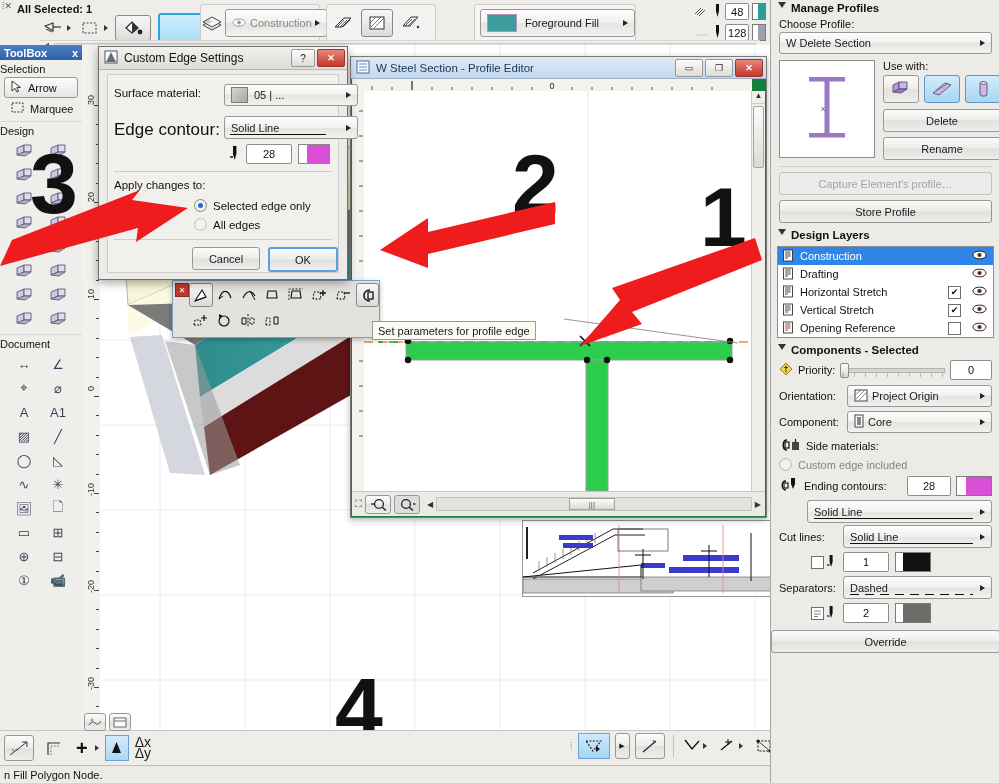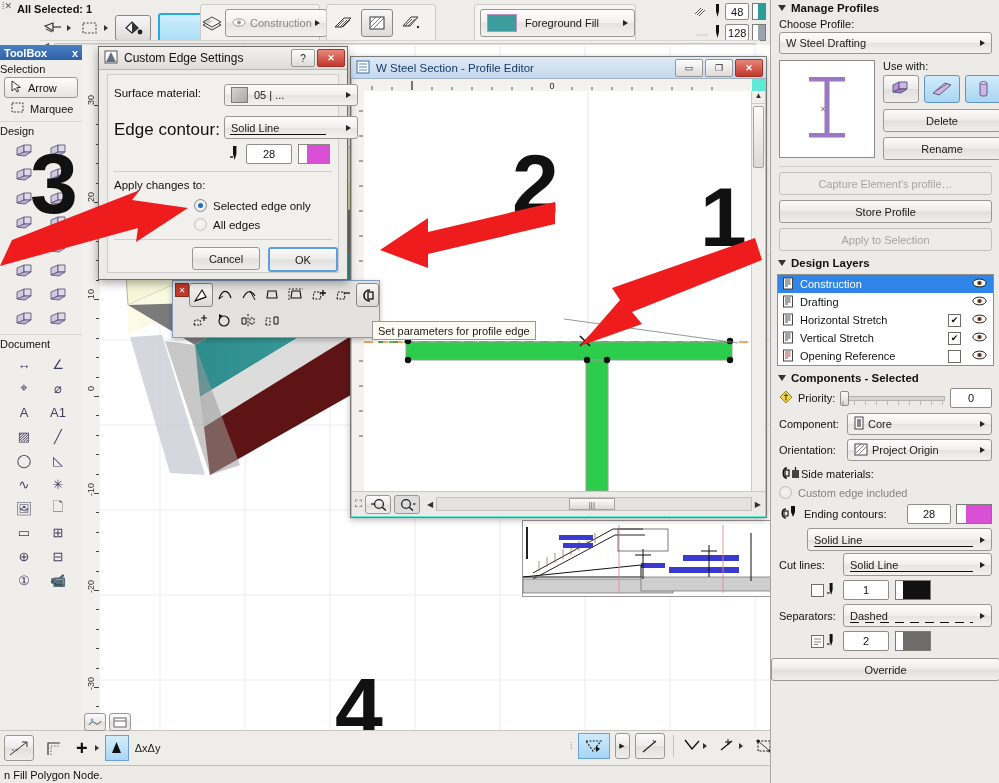--- a/index.html
+++ b/index.html
@@ -24,21 +24,21 @@
     padding:0 16px 0 6px;font-size:11px;color:#1a1a1a;cursor:default;
   }
   .combo:after{
     content:"";position:absolute;right:6px;top:50%;margin-top:-3px;
     border-left:5px solid #222;border-top:3.5px solid transparent;border-bottom:3.5px solid transparent;
   }
   .field{
     background:#fff;border:1px solid #8f8d8a;border-radius:2px;
     display:flex;align-items:center;justify-content:center;font-size:11px;
   }
-  .sect-header{font-weight:bold;font-size:11.5px;color:#111;display:flex;align-items:center;gap:5px;}
+  .sect-header{font-weight:bold;font-size:11.5px;color:#111;display:flex;align-items:flex-start;gap:5px;}
   .tri{width:0;height:0;border-left:5px solid #333;border-top:4px solid transparent;border-bottom:4px solid transparent;}
   .tri.down{border-left:4.5px solid transparent;border-right:4.5px solid transparent;border-top:6px solid #333;border-bottom:0;}
   .radio{width:11px;height:11px;border-radius:50%;border:1px solid #8a8884;background:radial-gradient(#fff,#e4e2df);
          display:inline-flex;align-items:center;justify-content:center;flex:none;}
   .radio.on:after{content:"";width:5px;height:5px;border-radius:50%;background:#1a6fcf;}
   .radio.off2{opacity:.45;}
   .chk{width:11px;height:11px;border:1px solid #6f6d6a;background:#fff;display:inline-flex;align-items:center;justify-content:center;flex:none;}
   .chk.on:after{content:"✔";font-size:9px;line-height:9px;color:#111;}
   .sep{height:1px;background:#cfcdca;}
   .swatch{border:1px solid #7d7b78;}
@@ -56,21 +56,21 @@
   .tbx-row{display:flex;justify-content:center;gap:8px;padding:1px 0;}
   .tbx-i{width:26px;height:22px;display:flex;align-items:center;justify-content:center;font-size:14px;color:#5b5b77;}
   .tbx-btn{margin:0 4px;height:19px;border:1px solid #9a9894;border-radius:3px;
            background:linear-gradient(#fcfcfc,#e7e5e2);display:flex;align-items:center;gap:6px;padding-left:6px;font-size:11px;}
   
   #vruler{left:82px;top:45px;width:18px;height:700px;background:#f3f1ee;border-right:1px solid #c9c7c4;}
   .rtick{position:absolute;right:1px;width:5px;height:1px;background:#444;}
   .rlbl{position:absolute;font-size:9px;color:#333;transform:rotate(-90deg);transform-origin:right top;white-space:nowrap;right:14px;}
   #canvas{left:100px;top:45px;width:670px;height:700px;background:#fff;overflow:hidden;}
   
-  #pew{left:350px;top:56px;width:415px;height:460px;background:#5eead4;border:1px solid #7d7b78;
+  #pew{left:350px;top:56px;width:415px;height:460px;background:#15803d;border:1px solid #7d7b78;
        box-shadow:0 2px 6px rgba(0,0,0,.3);}
   #pew-title{height:21px;background:linear-gradient(#dfeaf6,#c6d8ee);border-bottom:1px solid #9fb2c8;
              display:flex;align-items:center;padding-left:5px;gap:6px;font-size:11.5px;color:#173b63;}
   .wbtn{width:26px;height:16px;border:1px solid #9a9894;border-radius:2px;display:flex;align-items:center;justify-content:center;
         background:linear-gradient(#fdfdfd,#dedcd9);font-size:9px;color:#222;}
   .wbtn.close{background:linear-gradient(#e9867a,#c0392b);border-color:#a03227;color:#fff;font-weight:bold;}
   
   #pet{left:172px;top:280px;width:206px;height:56px;background:#e4e2df;border:1px solid #7f9ec0;
        box-shadow:0 2px 5px rgba(0,0,0,.25);}
   .pet-i{width:22px;height:22px;display:flex;align-items:center;justify-content:center;font-size:13px;color:#222;}
@@ -845,21 +845,21 @@
           <path d="M6 15 L6 6 L15 6" fill="none" stroke="#555" stroke-width=".8" stroke-dasharray="1.6 1.4"></path>
         </svg>
     </span>
     <span style="font-size:20px;color:#111;font-weight:bold">+</span>
     <span class="mini-arrow"></span>
     <span style="width:22px;height:24px;border:1px solid #6f9fd8;background:linear-gradient(#d5ecfb,#a9d8f4);display:flex;align-items:center;justify-content:center">
       <svg width="13" height="16" viewBox="0 0 13 16">
           <path d="M6.5 2 L11 13 L2 13 Z" fill="#111"></path>
         </svg>
     </span>
-    <span style="display:flex;font-size:11px;line-height:11px;color:#222">
+    <span style="display:flex;flex-direction:column;font-size:14px;line-height:11px;color:#222">
       <span>Δx</span>
       <span>Δy</span>
     </span>
   </div>
   <div style="position:absolute;left:570px;top:2px;display:flex;align-items:center;gap:5px">
     <span style="font-size:9px;color:#888">⁞</span>
     <span style="width:30px;height:24px;border:1px solid #6f9fd8;background:linear-gradient(#cfeafb,#a6d6f3);display:flex;align-items:center;justify-content:center">
       <svg width="20" height="16" viewBox="0 0 20 16">
           <path d="M2 3 L17 3 L9 13 Z" fill="none" stroke="#222" stroke-width="1.2" stroke-dasharray="2 1.4"></path>
           <path d="M12 8 L12 14 L16 11 Z" fill="#111"></path>
@@ -909,21 +909,21 @@
 <div id="rpanel" class="abs">
 
   <div class="rsect" style="padding-top:2px">
     <div class="sect-header">
       <span class="tri down"></span>
       <span>Manage Profiles</span>
     </div>
   </div>
   <div class="lbl" style="padding:1px 8px 2px">Choose Profile:</div>
   <div class="combo" style="margin:0 8px;height:20px">
-    <span>W Steel Drafting</span>
+    <span>W Delete Section</span>
   </div>
 
   <div style="display:flex;gap:8px;margin:6px 8px 0">
     <div style="width:96px;height:96px;background:#fff;border:1px solid #8f8d8a;position:relative">
       <svg width="94" height="94">
         <g fill="#9a78c4">
           <rect x="29" y="16" width="36" height="4.5"></rect>
           <rect x="44.5" y="20" width="5" height="53"></rect>
           <rect x="29" y="72" width="36" height="4.5"></rect>
         </g>
@@ -953,21 +953,20 @@
             </svg>
         </div>
       </div>
       <div class="btn" style="height:21px;margin-top:6px">Delete</div>
       <div class="btn" style="height:21px;margin-top:5px">Rename</div>
     </div>
   </div>
   <div class="sep" style="margin:6px 8px 0"></div>
   <div class="btn disabled" style="margin:5px 8px 0;height:21px">Capture Element's profile…</div>
   <div class="btn" style="margin:5px 8px 0;height:21px">Store Profile</div>
-  <div class="btn disabled" style="margin:5px 8px 0;height:21px">Apply to Selection</div>
 
   <div class="rsect" style="padding-top:6px">
     <div class="sect-header">
       <span class="tri down"></span>
       <span>Design Layers</span>
     </div>
   </div>
   <div id="layerlist">
       <div class="layer-row sel">
         <span><svg width="13" height="13" viewBox="0 0 13 13">
@@ -1055,44 +1054,44 @@
     <span class="lbl">Priority:</span>
     <span style="flex:1;position:relative;height:14px">
       <span style="position:absolute;left:0;right:0;top:5px;height:3px;background:#d6d4d1;border:1px solid #b5b3b0"></span>
       <span style="position:absolute;left:0;top:0;width:7px;height:13px;background:linear-gradient(#fdfdfd,#d8d6d3);border:1px solid #8f8d8a;border-radius:2px"></span>
       <span style="position:absolute;left:2px;right:2px;top:10px;height:4px;border-left:1px solid #bbb;border-right:1px solid #bbb;
                    background:repeating-linear-gradient(90deg,#bbb 0 1px,transparent 1px 11px)"></span>
     </span>
     <span class="field" style="width:40px;height:18px">0</span>
   </div>
   <div style="display:flex;align-items:center;gap:6px;padding:4px 8px 0">
+    <span class="lbl" style="width:62px">Orientation:</span>
+    <span class="combo" style="flex:1;height:20px">
+      <span style="margin-right:4px">
+        <svg width="14" height="13" viewBox="0 0 14 13">
+            <rect x="1" y="1" width="12" height="11" fill="#fff" stroke="#444"></rect>
+            <path d="M2 10 L10 2 M5 11 L13 3 M1 6 L7 1" stroke="#666" stroke-width=".8"></path>
+          </svg>
+      </span>
+      <span>Project Origin</span>
+    </span>
+  </div>
+  <div style="display:flex;align-items:center;gap:6px;padding:4px 8px 0">
     <span class="lbl" style="width:62px">Component:</span>
     <span class="combo" style="flex:1;height:20px">
       <span style="margin-right:4px">
         <svg width="10" height="14" viewBox="0 0 10 14">
             <rect x="1" y="1" width="8" height="12" fill="#fff" stroke="#444"></rect>
             <rect x="3" y="3" width="4" height="8" fill="#888"></rect>
           </svg>
       </span>
       <span>Core</span>
     </span>
   </div>
-  <div style="display:flex;align-items:center;gap:6px;padding:4px 8px 0">
-    <span class="lbl" style="width:62px">Orientation:</span>
-    <span class="combo" style="flex:1;height:20px">
-      <span style="margin-right:4px">
-        <svg width="14" height="13" viewBox="0 0 14 13">
-            <rect x="1" y="1" width="12" height="11" fill="#fff" stroke="#444"></rect>
-            <path d="M2 10 L10 2 M5 11 L13 3 M1 6 L7 1" stroke="#666" stroke-width=".8"></path>
-          </svg>
-      </span>
-      <span>Project Origin</span>
-    </span>
-  </div>
-  <div style="display:flex;align-items:center;padding:5px 8px 0">
+  <div style="display:flex;align-items:center;gap:5px;padding:5px 8px 0">
     <span>
       <svg width="22" height="14" viewBox="0 0 22 14">
           <path d="M8 2 C3 2 3 12 8 12" fill="none" stroke="#111" stroke-width="1.5"></path>
           <rect x="6" y="4" width="4" height="6" fill="none" stroke="#111" stroke-width="1.2"></rect>
           <rect x="13" y="4" width="7" height="8" fill="#444"></rect>
           <path d="M16.5 1 L16.5 4" stroke="#111" stroke-width="1.2"></path>
         </svg>
     </span>
     <span class="lbl">Side materials:</span>
   </div>

